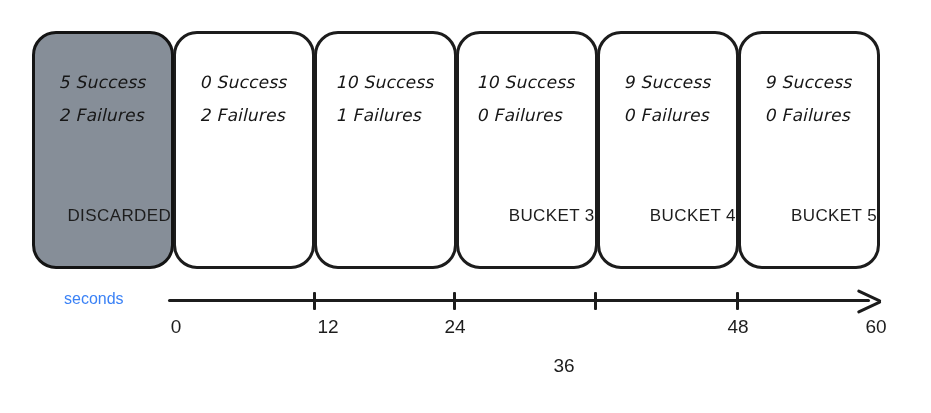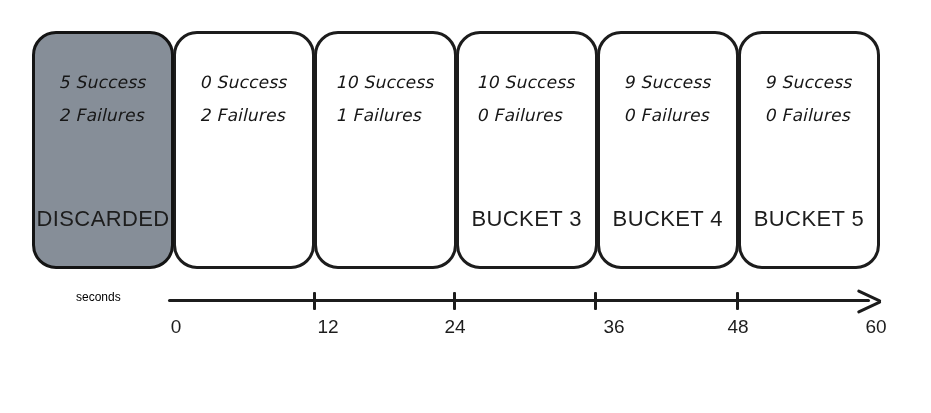--- a/index.html
+++ b/index.html
@@ -69,44 +69,44 @@
     white-space: nowrap;
     font-style: italic;
     transform: skewX(-2deg);
   }
 
   .card-label {
     position: absolute;
     left: 0;
     right: 0;
     top: 172px;
-    text-align: center;
+    text-align: right;
     font-family: "Liberation Sans", sans-serif;
-    font-size: 22px;
+    font-size: 17px;
     font-weight: 400;
     letter-spacing: 0.4px;
     color: #1d1d1d;
   }
 
   
   .axis-area {
     position: absolute;
     left: 0;
     top: 278px;
     width: 931px;
     height: 80px;
   }
 
   .axis-title {
     position: absolute;
-    left: 76px;
+    left: 64px;
     top: 12px;
     font-family: "Liberation Sans", sans-serif;
-    font-size: 12px;
-    color: #000000;
+    font-size: 16px;
+    color: #3b82f6;
     white-space: nowrap;
   }
 
   .axis-line {
     position: absolute;
     left: 168px;
     top: 21px;
     width: 702px;
     height: 3px;
     background: #1c1c1c;
@@ -222,18 +222,18 @@
     <div class="arrow-head"></div>
 
     <div class="tick" style="left:313px;"></div>
     <div class="tick" style="left:453px;"></div>
     <div class="tick" style="left:594px;"></div>
     <div class="tick" style="left:736px;"></div>
 
     <div class="tick-label" style="left:176px;">0</div>
     <div class="tick-label" style="left:328px;">12</div>
     <div class="tick-label" style="left:455px;">24</div>
-    <div class="tick-label" style="left:614px;">36</div>
+    <div class="tick-label" style="left:564px;margin-top:39px;">36</div>
     <div class="tick-label" style="left:738px;">48</div>
     <div class="tick-label" style="left:876px;">60</div>
   </div>
 
 </div>
 
 </body></html>

